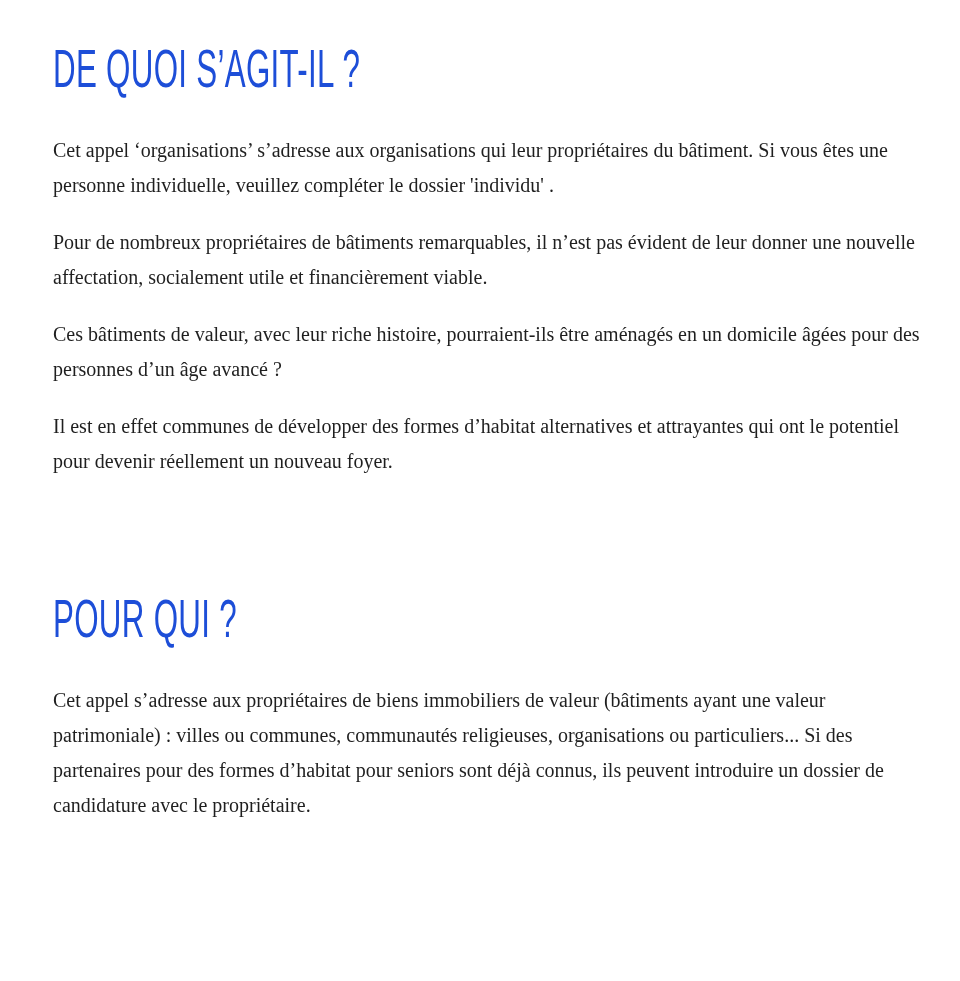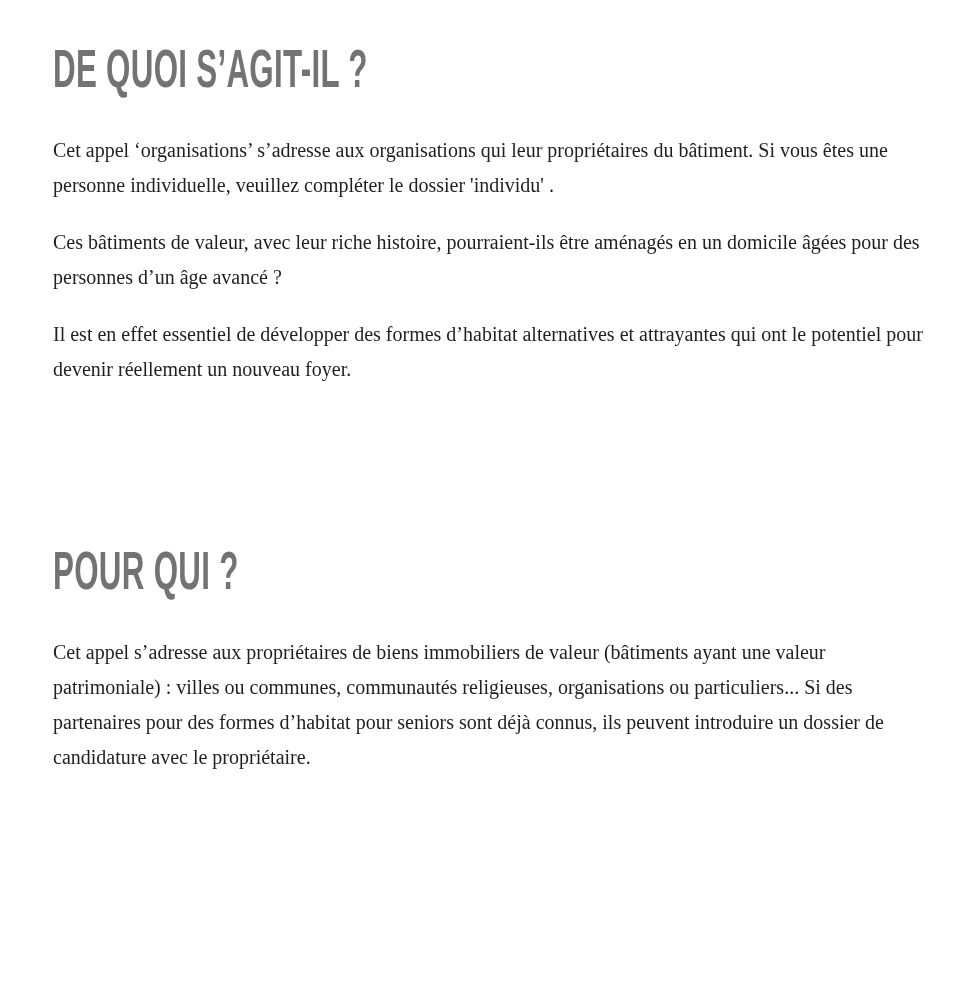--- a/index.html
+++ b/index.html
@@ -12,27 +12,27 @@
     width: 960px;
     min-height: 981px;
     padding: 40px 35px 22px 53px;
     background: #ffffff;
     font-family: "Liberation Serif", "DejaVu Serif", serif;
     color: #1f1f1f;
   }
   .section-heading {
     margin: 0 0 36px 0;
     font-family: "Liberation Sans", "DejaVu Sans", sans-serif;
-    font-weight: 700;
+    font-weight: 400;
     font-size: 54px;
     line-height: 57px;
-    color: #737373;
+    color: #1d4ed8;
   }
   .section + .section .section-heading {
-    margin-top: 98px;
+    margin-top: 54px;
   }
   .heading-text {
     display: inline-block;
     transform: scaleX(0.58);
     transform-origin: 0 50%;
     white-space: nowrap;
     letter-spacing: 0.5px;
   }
   .paragraph {
     margin: 0 0 22px 0;
@@ -47,22 +47,23 @@
 </head>
 <body>
 
 <div class="page">
 
   <section class="section">
     <h1 class="section-heading">
       <span class="heading-text">DE QUOI S’AGIT-IL ?</span>
     </h1>
     <p class="paragraph">Cet appel ‘organisations’ s’adresse aux organisations qui leur propriétaires du bâtiment. Si vous êtes une personne individuelle, veuillez compléter le dossier 'individu' .</p>
+    <p class="paragraph">Pour de nombreux propriétaires de bâtiments remarquables, il n’est pas évident de leur donner une nouvelle affectation, socialement utile et financièrement viable.</p>
     <p class="paragraph">Ces bâtiments de valeur, avec leur riche histoire, pourraient-ils être aménagés en un domicile âgées pour des personnes d’un âge avancé ?</p>
-    <p class="paragraph">Il est en effet essentiel de développer des formes d’habitat alternatives et attrayantes qui ont le potentiel pour devenir réellement un nouveau foyer.</p>
+    <p class="paragraph">Il est en effet communes de développer des formes d’habitat alternatives et attrayantes qui ont le potentiel pour devenir réellement un nouveau foyer.</p>
     <p class="paragraph spacer"></p>
   </section>
 
   <section class="section">
     <h1 class="section-heading">
       <span class="heading-text">POUR QUI ?</span>
     </h1>
     <p class="paragraph">Cet appel s’adresse aux propriétaires de biens immobiliers de valeur (bâtiments ayant une valeur patrimoniale) : villes ou communes, communautés religieuses, organisations ou particuliers... Si des partenaires pour des formes d’habitat pour seniors sont déjà connus, ils peuvent introduire un dossier de candidature avec le propriétaire.</p>
   </section>
 

